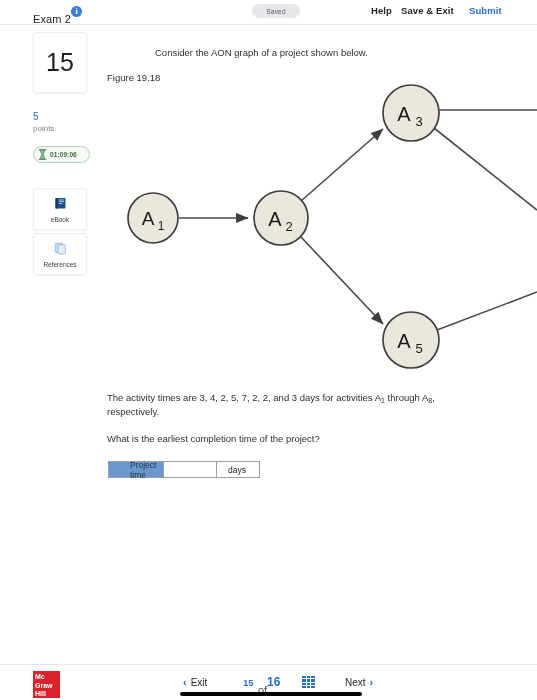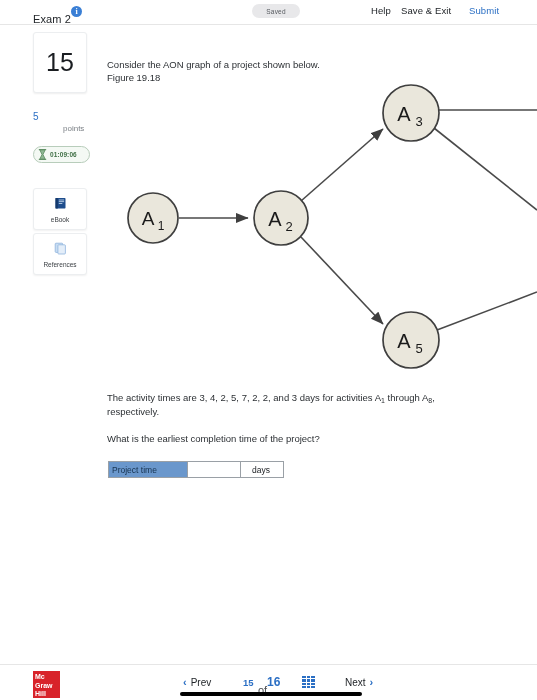--- a/index.html
+++ b/index.html
@@ -35,21 +35,21 @@
   }
   .saved-pill {
     position: absolute; left: 252px; top: 4px;
     width: 48px; height: 14px; border-radius: 8px;
     background: #e8e8ea;
     display: flex; align-items: center; justify-content: center;
     font-size: 6.5px; color: #55595e; letter-spacing: .2px;
   }
   .hdr-link {
     position: absolute; top: 5px;
-    font-size: 9.5px; font-weight: normal; color: #22262a;
+    font-size: 9.5px; font-weight: bold; color: #22262a;
     letter-spacing: .1px; cursor: pointer;
   }
   .hdr-help { left: 371px; }
   .hdr-save { left: 401px; }
   .hdr-submit { left: 469px; color: #2b6fc4; }
 
   
   .qnum-box {
     position: absolute; left: 33px; top: 32px;
     width: 54px; height: 61px;
@@ -60,21 +60,21 @@
     display: flex; align-items: center; justify-content: center;
   }
   .qnum-box span { font-size: 25px; color: #1a1d21; font-weight: 400; }
 
   .points-num {
     position: absolute; left: 33px; top: 111px;
     font-size: 10px; color: #2b6fc4; font-weight: 400;
   }
   .points-lbl {
     position: absolute; left: 33px; top: 124px;
-    font-size: 8px; color: #7b8086; margin-left: 30px;
+    font-size: 8px; color: #7b8086;
   }
 
   .timer-badge {
     position: absolute; left: 33px; top: 146px;
     width: 57px; height: 17px;
     border: 1px solid #b8cdbb;
     border-radius: 9px;
     background: #f4f9f4;
     display: flex; align-items: center;
     padding-left: 4px; gap: 3px;
@@ -98,21 +98,21 @@
   }
   .tool-ebook { top: 188px; }
   .tool-refs  { top: 233px; }
   .tool-lbl { font-size: 6.5px; color: #3c4045; }
 
   
   .q-line {
     position: absolute; left: 107px;
     font-size: 9.5px; color: #2c3034; line-height: 1.45;
   }
-  .q-intro   { top: 58px; }
+  .q-intro   { top: 46px; margin-left: 48px; }
   .q-figure  { top: 71px; }
   .q-times   { top: 391px; width: 365px; }
   .q-ask     { top: 432px; }
   sub { font-size: 7px; vertical-align: baseline; position: relative; top: 2px; }
 
   
   .graph {
     position: absolute; left: 107px; top: 80px;
     width: 430px; height: 300px;
     overflow: hidden;
@@ -120,22 +120,22 @@
 
   
   .ans-table {
     position: absolute; left: 108px; top: 461px;
     height: 17px;
     display: flex;
     border: 1px solid #9aa0a6;
     font-size: 8.5px;
   }
   .ans-label {
-    width: 79px; background: #6a97cc; color: #16324f;
-    display: flex; align-items: center; padding-left: 3px;
+    width: 55px; background: #6a97cc; color: #16324f;
+    display: flex; align-items: center; padding-left: 21px;
     border-right: 1px solid #9aa0a6;
   }
   .ans-input {
     width: 53px; background: #ffffff;
     border: none; outline: none;
     border-right: 1px solid #9aa0a6;
     font-size: 8.5px; font-family: "Liberation Sans", sans-serif;
     padding-left: 3px; color: #16324f;
   }
   .ans-unit {
@@ -299,21 +299,21 @@
 <div class="footer"></div>
 <div class="mh-logo">
   <div>Mc</div>
   <div>Graw</div>
   <div>Hill</div>
 </div>
 
 <div class="pager">
   <div class="pg-prev">
     <span class="chev">‹</span>
-    <span>Prev</span>
+    <span>Exit</span>
   </div>
   <span class="pg-count">15</span>
   <span class="pg-of">of</span>
   <span class="pg-total">16</span>
   <div class="grid-icon">
     <i></i>
       <i></i>
       <i></i>
       <i></i>
       <i></i>

